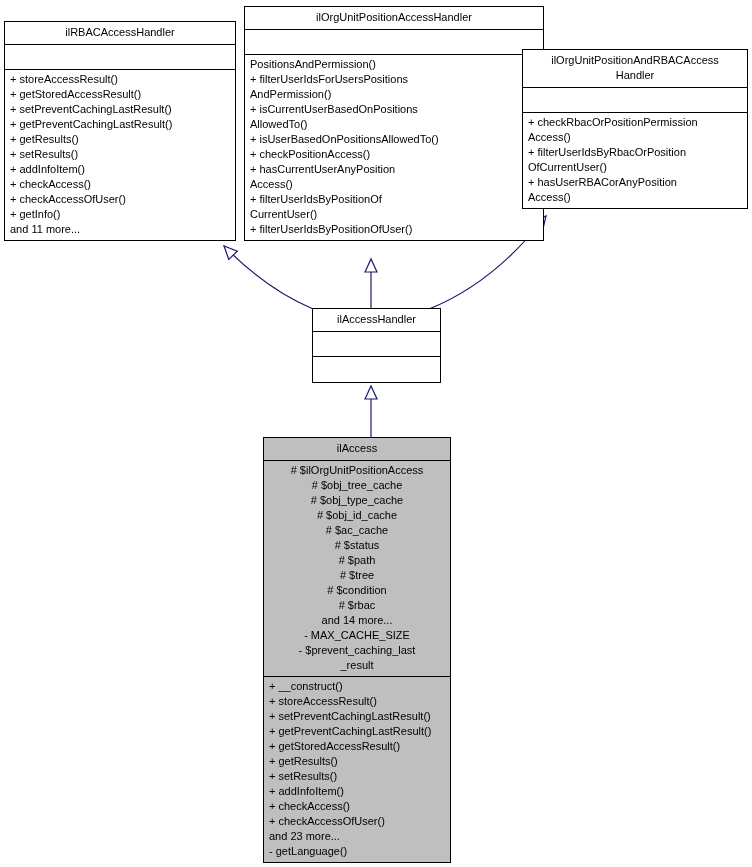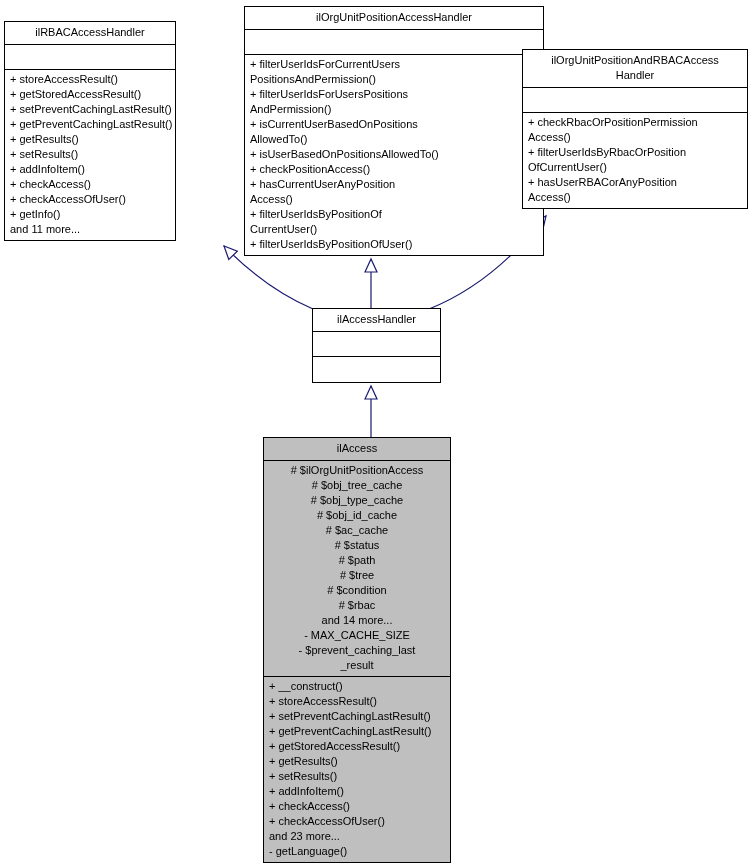--- a/index.html
+++ b/index.html
@@ -53,21 +53,21 @@
       <marker id="genhead" markerUnits="userSpaceOnUse" markerWidth="18" markerHeight="16" refX="14" refY="7" orient="auto">
         <path class="edge-head" d="M1,1 L14,7 L1,13 Z" fill="#ffffff" stroke="#191970" stroke-width="1.2"></path>
       </marker>
     </defs>
     <path class="edge-line" d="M313,309 Q266,289 224,246" fill="none" stroke="#191970" stroke-width="1.2" marker-end="url(#genhead)"></path>
     <path class="edge-line" d="M371,308 L371,259" fill="none" stroke="#191970" stroke-width="1.2" marker-end="url(#genhead)"></path>
     <path class="edge-line" d="M429,309 Q494,283 546,216" fill="none" stroke="#191970" stroke-width="1.2" marker-end="url(#genhead)"></path>
     <path class="edge-line" d="M371,437 L371,386" fill="none" stroke="#191970" stroke-width="1.2" marker-end="url(#genhead)"></path>
   </svg>
 
-  <div class="uml-box" style="left:4px; top:21px; width:172px;">
+  <div class="uml-box" style="left:4px; top:21px; width:232px;">
     <div class="uml-title">
         <div class="line">ilRBACAccessHandler</div>
       </div>
     <div class="uml-comp attrs empty"></div>
     <div class="uml-comp methods">
         <div class="line">+ storeAccessResult()</div>
         <div class="line">+ getStoredAccessResult()</div>
         <div class="line">+ setPreventCachingLastResult()</div>
         <div class="line">+ getPreventCachingLastResult()</div>
         <div class="line">+ getResults()</div>
@@ -79,21 +79,20 @@
         <div class="line">and 11 more...</div>
       </div>
   </div>
 
   <div class="uml-box" style="left:244px; top:6px; width:300px;">
     <div class="uml-title">
         <div class="line">ilOrgUnitPositionAccessHandler</div>
       </div>
     <div class="uml-comp attrs empty"></div>
     <div class="uml-comp methods">
-        <div class="line">+ filterUserIdsForCurrentUsers</div>
         <div class="line">PositionsAndPermission()</div>
         <div class="line">+ filterUserIdsForUsersPositions</div>
         <div class="line">AndPermission()</div>
         <div class="line">+ isCurrentUserBasedOnPositions</div>
         <div class="line">AllowedTo()</div>
         <div class="line">+ isUserBasedOnPositionsAllowedTo()</div>
         <div class="line">+ checkPositionAccess()</div>
         <div class="line">+ hasCurrentUserAnyPosition</div>
         <div class="line">Access()</div>
         <div class="line">+ filterUserIdsByPositionOf</div>

